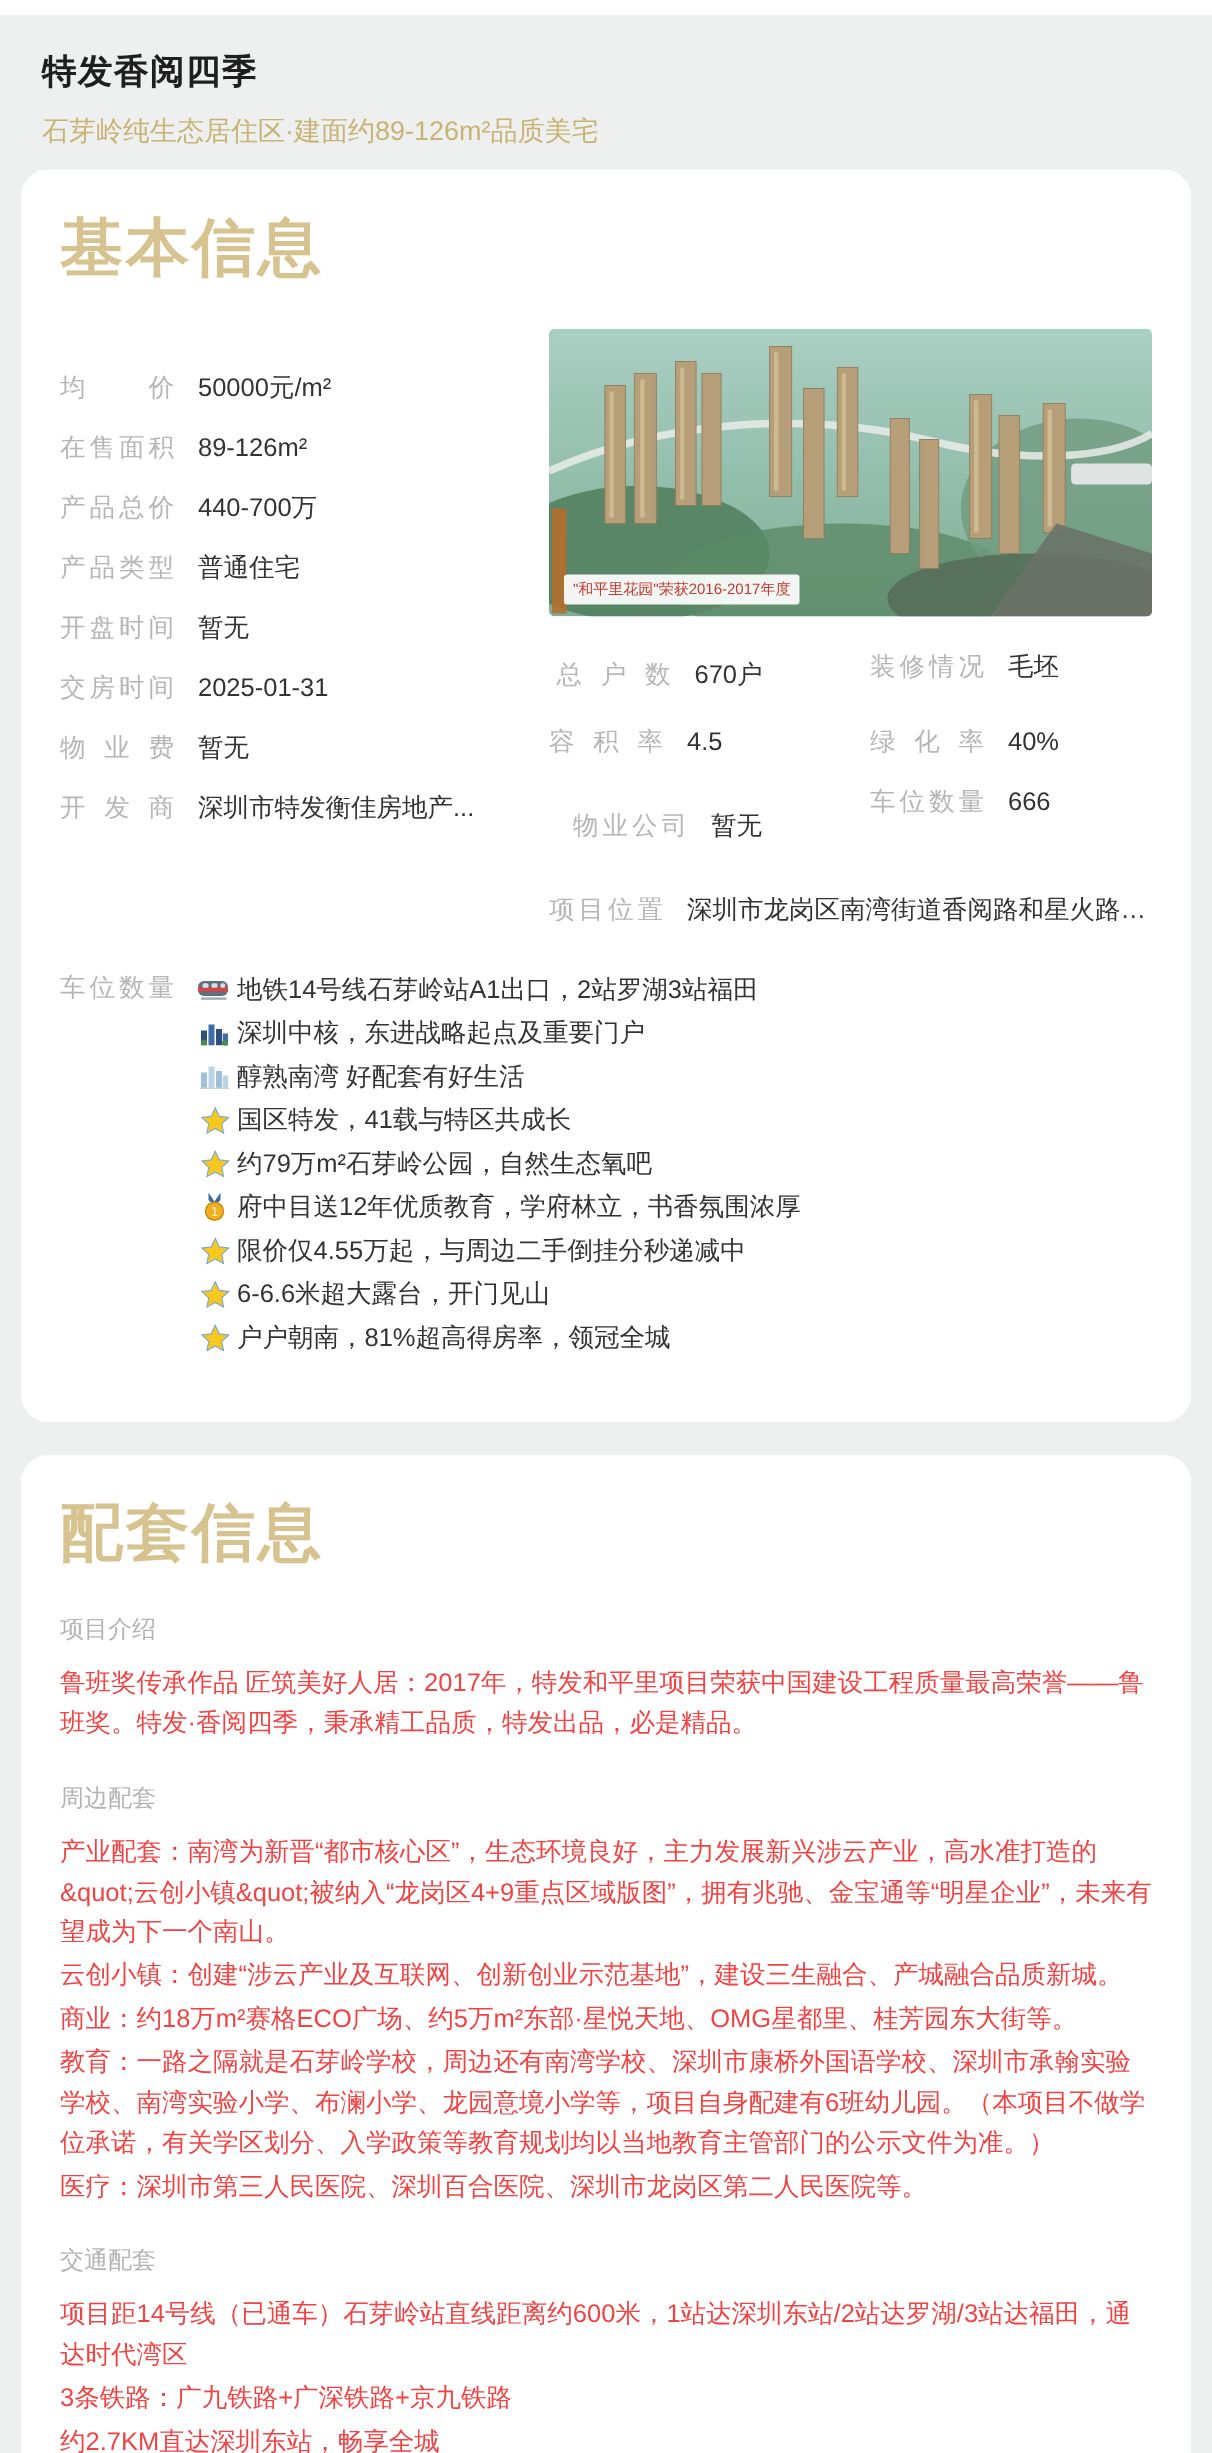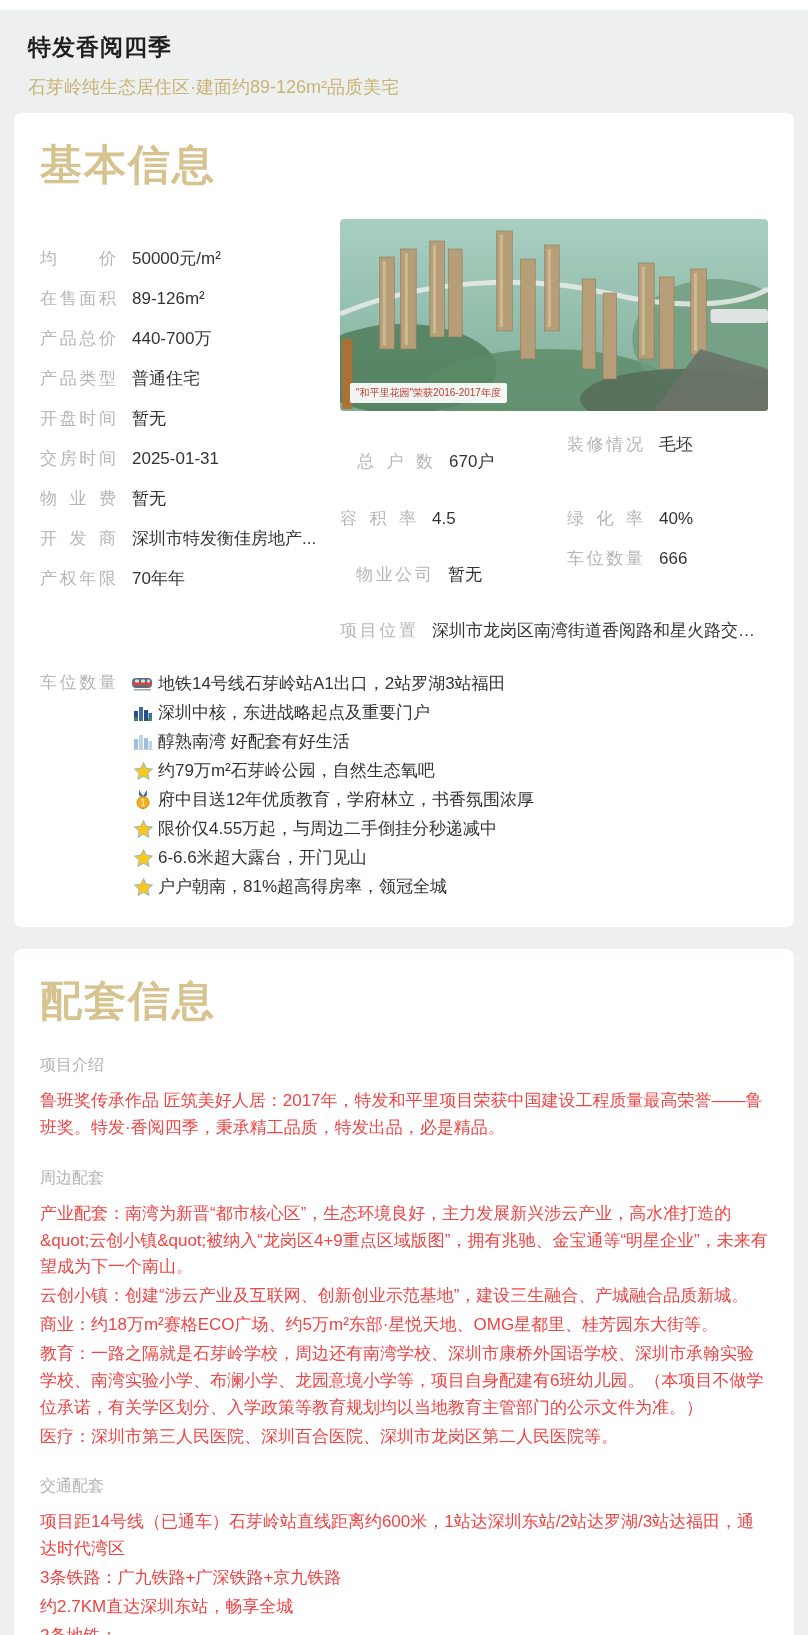--- a/index.html
+++ b/index.html
@@ -10,33 +10,33 @@
     color: #3c3c3c;
     min-height: 1635px;
   }
   .top-strip { height: 10px; background: #ffffff; }
   .page-header { padding: 22px 28px 14px 28px; }
   .page-title { font-size: 23px; font-weight: bold; color: #1f1f1f; letter-spacing: 1px; }
   .page-subtitle { margin-top: 12px; font-size: 18px; color: #c8b375; }
 
   .card {
     background: #ffffff;
-    border-radius: 8px;
+    border-radius: 18px;
     margin: 0 14px 22px 14px;
-    padding: 24px 26px 26px 26px;
+    padding: 24px 26px 42px 26px;
   }
   .card-heading {
     font-size: 42px;
     font-weight: bold;
     color: #d6c390;
     letter-spacing: 2px;
     margin-bottom: 26px;
   }
 
-  .info-top { display: flex; }
+  .info-top { display: flex; gap: 26px; }
   .info-left { width: 300px; flex: none; padding-top: 28px; }
   .info-row { display: flex; margin-bottom: 17px; font-size: 17px; align-items: baseline; }
   .info-label {
     width: 76px; flex: none;
     color: #b6b6b6;
     text-align: justify; text-align-last: justify;
     margin-right: 16px;
   }
   .info-value { color: #333; white-space: nowrap; }
   .info-value.truncate { overflow: hidden; text-overflow: ellipsis; max-width: 210px; }
@@ -110,24 +110,20 @@
           <span class="info-label">交房时间</span>
           <span class="info-value">2025-01-31</span>
         </div>
       <div class="info-row">
           <span class="info-label">物业费</span>
           <span class="info-value">暂无</span>
         </div>
       <div class="info-row">
           <span class="info-label">开发商</span>
           <span class="info-value truncate">深圳市特发衡佳房地产...</span>
-        </div>
-      <div class="info-row">
-          <span class="info-label">产权年限</span>
-          <span class="info-value">70年年</span>
         </div>
     </div>
 
     <div class="info-right">
       <div class="property-image-wrap">
         <svg viewBox="0 0 410 192" preserveAspectRatio="none">
           <defs>
             <linearGradient id="skyg" x1="0" y1="0" x2="0" y2="1">
               <stop offset="0" stop-color="#a9cfc3"></stop>
               <stop offset="1" stop-color="#7fae97"></stop>
@@ -163,21 +159,21 @@
             <rect x="339" y="54" width="3" height="78"></rect>
           </g>
           <rect x="355" y="90" width="55" height="14" rx="3" fill="#dfe4e2"></rect>
           <path d="M300,192 L345,130 L410,150 L410,192 Z" fill="#6b7268" opacity="0.9"></path>
           <rect x="2" y="120" width="10" height="70" fill="#b3702f" opacity="0.9"></rect>
         </svg>
         <div class="img-caption">"和平里花园"荣获2016-2017年度</div>
       </div>
 
       <div class="right-fields">
-        <div class="info-row" style="margin:17px">
+        <div class="info-row" style="margin:5px">
             <span class="info-label">总户数</span>
             <span class="info-value">670户</span>
           </div>
         <div class="info-row" style="margin:0">
             <span class="info-label">装修情况</span>
             <span class="info-value">毛坯</span>
           </div>
         <div class="info-row" style="margin:0">
             <span class="info-label">容积率</span>
             <span class="info-value">4.5</span>
@@ -243,20 +239,28 @@
             </svg>
         </span>
         <span>醇熟南湾 好配套有好生活</span>
       </li>
       <li>
         <span class="sp-icon">
           <svg width="19" height="18" viewBox="0 0 20 19">
               <polygon points="10,0.5 12.9,6.6 19.5,7.4 14.6,11.9 15.9,18.4 10,15.1 4.1,18.4 5.4,11.9 0.5,7.4 7.1,6.6" fill="#f7c81e" stroke="#7ba7d7" stroke-width="0.8"></polygon>
             </svg>
         </span>
+        <span>国区特发，41载与特区共成长</span>
+      </li>
+      <li>
+        <span class="sp-icon">
+          <svg width="19" height="18" viewBox="0 0 20 19">
+              <polygon points="10,0.5 12.9,6.6 19.5,7.4 14.6,11.9 15.9,18.4 10,15.1 4.1,18.4 5.4,11.9 0.5,7.4 7.1,6.6" fill="#f7c81e" stroke="#7ba7d7" stroke-width="0.8"></polygon>
+            </svg>
+        </span>
         <span>约79万m²石芽岭公园，自然生态氧吧</span>
       </li>
       <li>
         <span class="sp-icon">
           <svg width="16" height="19" viewBox="0 0 16 19">
               <polygon points="4,0 8,6 12,0 12,5 8,9 4,5" fill="#3a6ea5"></polygon>
               <circle cx="8" cy="12.5" r="6" fill="#f2b01e" stroke="#c98d12" stroke-width="1"></circle>
               <text x="8" y="15.5" font-size="8" text-anchor="middle" fill="#fff7df" font-family="DejaVu Sans, sans-serif">1</text>
             </svg>
         </span>

